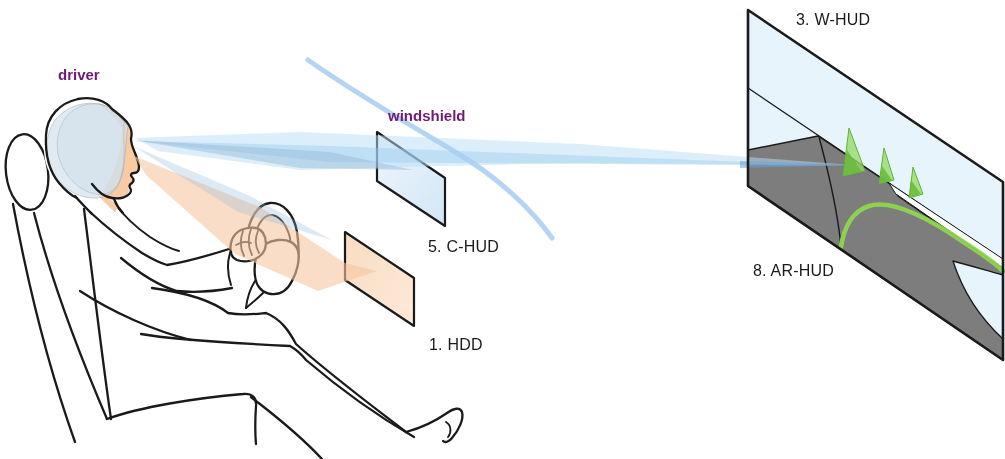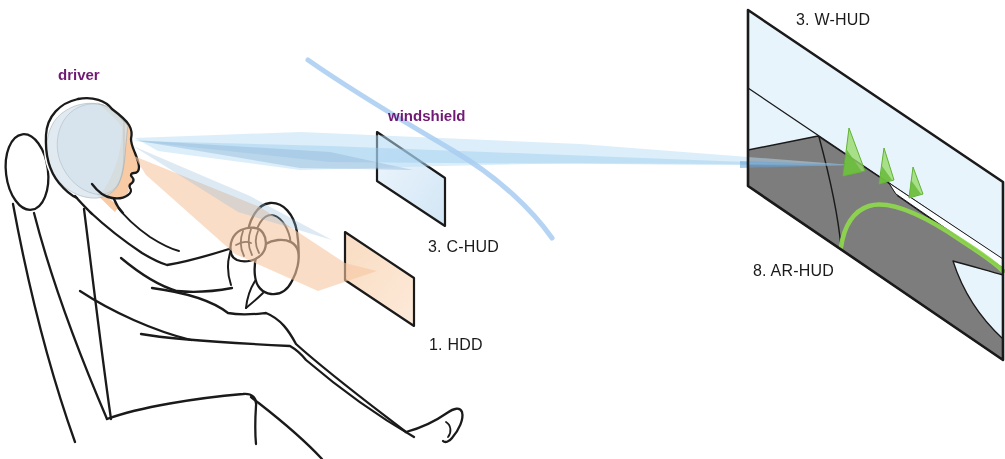--- a/index.html
+++ b/index.html
@@ -139,16 +139,16 @@
       <g>
         <path fill="var(--c-arrow)" fill-opacity="0.78" d="M 913,167 L 909,198 L 923,194 Z"></path>
         <path fill="var(--c-arrow-dark)" fill-opacity="0.85" stroke="none" d="M 911,180 L 909,198 L 921,194 Z"></path>
       </g>
     </g>
   </svg>
 
   <div class="lbl plain" id="lbl-driver">driver</div>
   <div class="lbl plain" id="lbl-windshield">windshield</div>
   <div class="lbl num" id="lbl-hdd">1. HDD</div>
-  <div class="lbl num" id="lbl-chud">3. C-HUD</div>
+  <div class="lbl num" id="lbl-chud">5. C-HUD</div>
   <div class="lbl num" id="lbl-whud">3. W-HUD</div>
   <div class="lbl num" id="lbl-arhud">8. AR-HUD</div>
 </div>
 
 </body></html>

